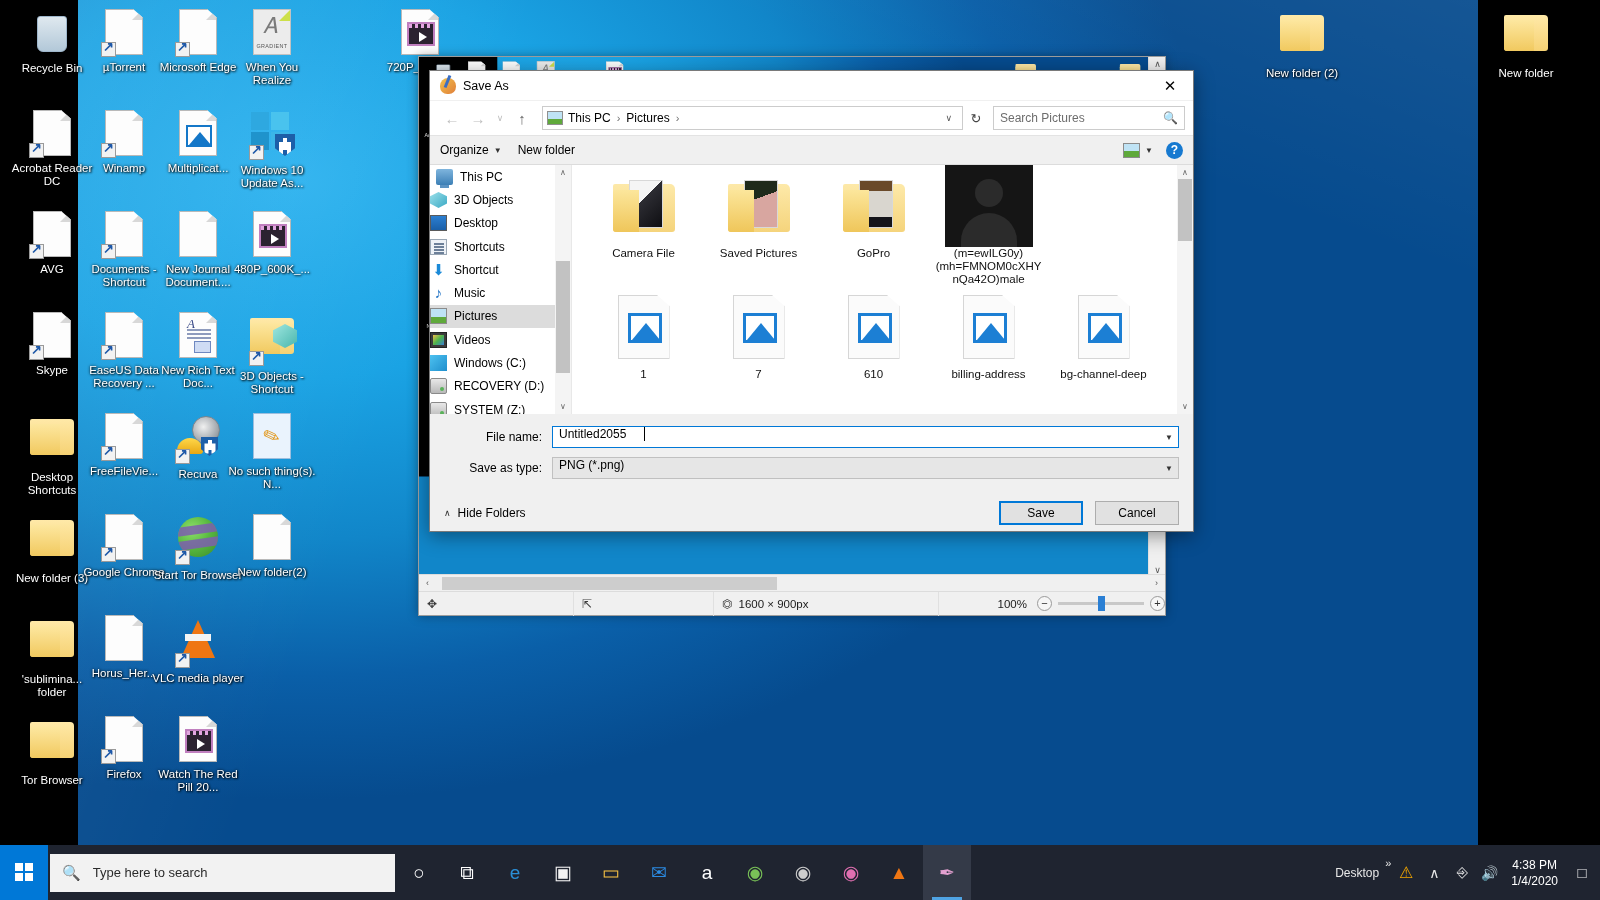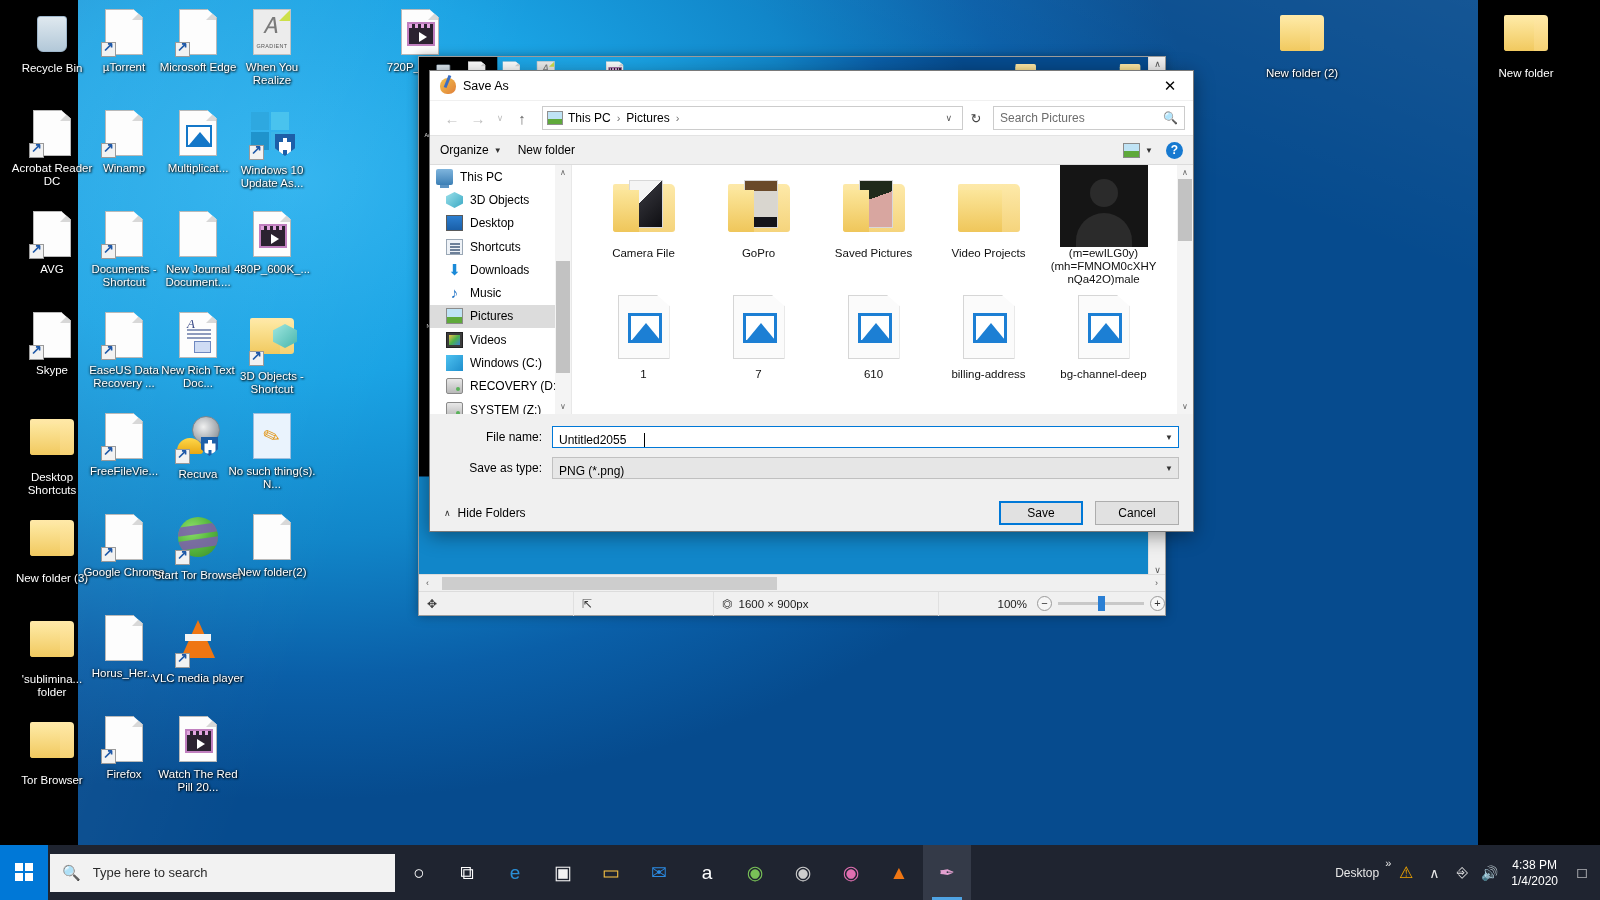--- a/index.html
+++ b/index.html
@@ -321,21 +321,21 @@
     width: 17px; height: 17px; border-radius: 50%; background: #1679d0; color: #fff;
     font-size: 12px; font-weight: bold; text-align: center; line-height: 17px;
   }
 
   #dlg-body { display: flex; height: 249px; background: #fff; }
   #dlg-sidebar {
     width: 142px; background: #fff; border-right: 1px solid #e8e8e8;
     position: relative; overflow: hidden;
   }
   .side-item {
-    height: 23.3px; display: flex; align-items: center; padding-left: 16px; font-size: 12px;
+    height: 23.3px; display: flex; align-items: center; padding-left: 0; font-size: 12px;
     white-space: nowrap;
   }
   .side-item.root { padding-left: 6px; }
   .side-item.sel { background: #dcdcdc; }
   .side-ic { width: 17px; height: 16px; margin-right: 7px; position: relative; flex: none; }
   .si-pc     { background: linear-gradient(180deg,#7fb5dd,#3c7fb5); border-radius:2px; }
   .si-pc::after { content:""; position:absolute; left:4px; bottom:-3px; width:9px;height:3px;background:#5b93c3; }
   .si-3d     { background: linear-gradient(135deg,#9be0ea,#3aa9c4); clip-path: polygon(50% 0,100% 27%,100% 73%,50% 100%,0 73%,0 27%); }
   .si-desk   { background: linear-gradient(180deg,#2c7fd1,#1a5fa8); border:1px solid #5a5a5a; }
   .si-doc    { background:#eef2f7; border:1px solid #9aa7b5; }
@@ -407,21 +407,21 @@
     position: absolute; right: 0; top: 0; width: 16px; height: 249px; background: #f4f4f4;
   }
   #files-scroll .fa { position: absolute; left: 0; width: 16px; text-align: center; font-size: 8px; color: #666; }
   #files-scroll .fthumbbar { position: absolute; left: 1px; top: 14px; width: 14px; height: 62px; background: #c2c2c2; }
 
   
   #dlg-form { padding: 12px 14px 0 14px; background: #f0f0f0; }
   .frow { display: flex; align-items: center; margin-bottom: 9px; }
   .flabel { width: 108px; text-align: right; padding-right: 10px; font-size: 12px; }
   .fctrl {
-    flex: 1; height: 22px; display: flex; align-items: flex-end;
+    flex: 1; height: 22px; display: flex; align-items: flex-start;
     padding: 0 6px; font-size: 12px; position: relative; gap: 17px;
   }
   #filename-input { background: #fff; border: 1px solid #0078d7; }
   #filename-caret {
     width: 1px; height: 14px; background: #000; margin-left: 1px;
   }
   #savetype-input { background: #e6e6e6; border: 1px solid #c0c0c0; }
   .fdrop {
     position: absolute; right: 0; top: 0; width: 18px; height: 20px;
     display: flex; align-items: center; justify-content: center; font-size: 8px; color: #333;
@@ -1126,21 +1126,21 @@
           <div class="side-item">
             <span class="side-ic si-desk"></span>
             <span>Desktop</span>
           </div>
           <div class="side-item">
             <span class="side-ic si-doc"></span>
             <span>Shortcuts</span>
           </div>
           <div class="side-item">
             <span class="side-ic si-dl">⬇</span>
-            <span>Downloads</span>
+            <span>Shortcut</span>
           </div>
           <div class="side-item">
             <span class="side-ic si-mus">♪</span>
             <span>Music</span>
           </div>
           <div class="side-item sel">
             <span class="side-ic si-pic"></span>
             <span>Pictures</span>
           </div>
           <div class="side-item">
@@ -1177,44 +1177,35 @@
                   <div class="photo ph-camera"></div>
                   <div class="ffront"></div>
                 </div>
               </div>
               <div class="fname">Camera File</div>
             </div>
             <div class="file-item">
               <div class="fic">
                 <div class="fthumb">
                   <div class="fb"></div>
-                  <div class="photo ph-gopro"></div>
+                  <div class="photo ph-saved"></div>
                   <div class="ffront"></div>
                 </div>
               </div>
-              <div class="fname">GoPro</div>
+              <div class="fname">Saved Pictures</div>
             </div>
             <div class="file-item">
               <div class="fic">
                 <div class="fthumb">
                   <div class="fb"></div>
-                  <div class="photo ph-saved"></div>
+                  <div class="photo ph-gopro"></div>
                   <div class="ffront"></div>
                 </div>
               </div>
-              <div class="fname">Saved Pictures</div>
-            </div>
-            <div class="file-item">
-              <div class="fic">
-                <div class="fthumb plain">
-                  <div class="fb"></div>
-                  <div class="ffront"></div>
-                </div>
-              </div>
-              <div class="fname">Video Projects</div>
+              <div class="fname">GoPro</div>
             </div>
             <div class="file-item">
               <div class="fic">
                 <div class="av-thumb"></div>
               </div>
               <div class="fname">(m=ewILG0y)(mh=FMNOM0cXHYnQa42O)male</div>
             </div>
           </div>
           <div class="file-row">
             <div class="file-item">

